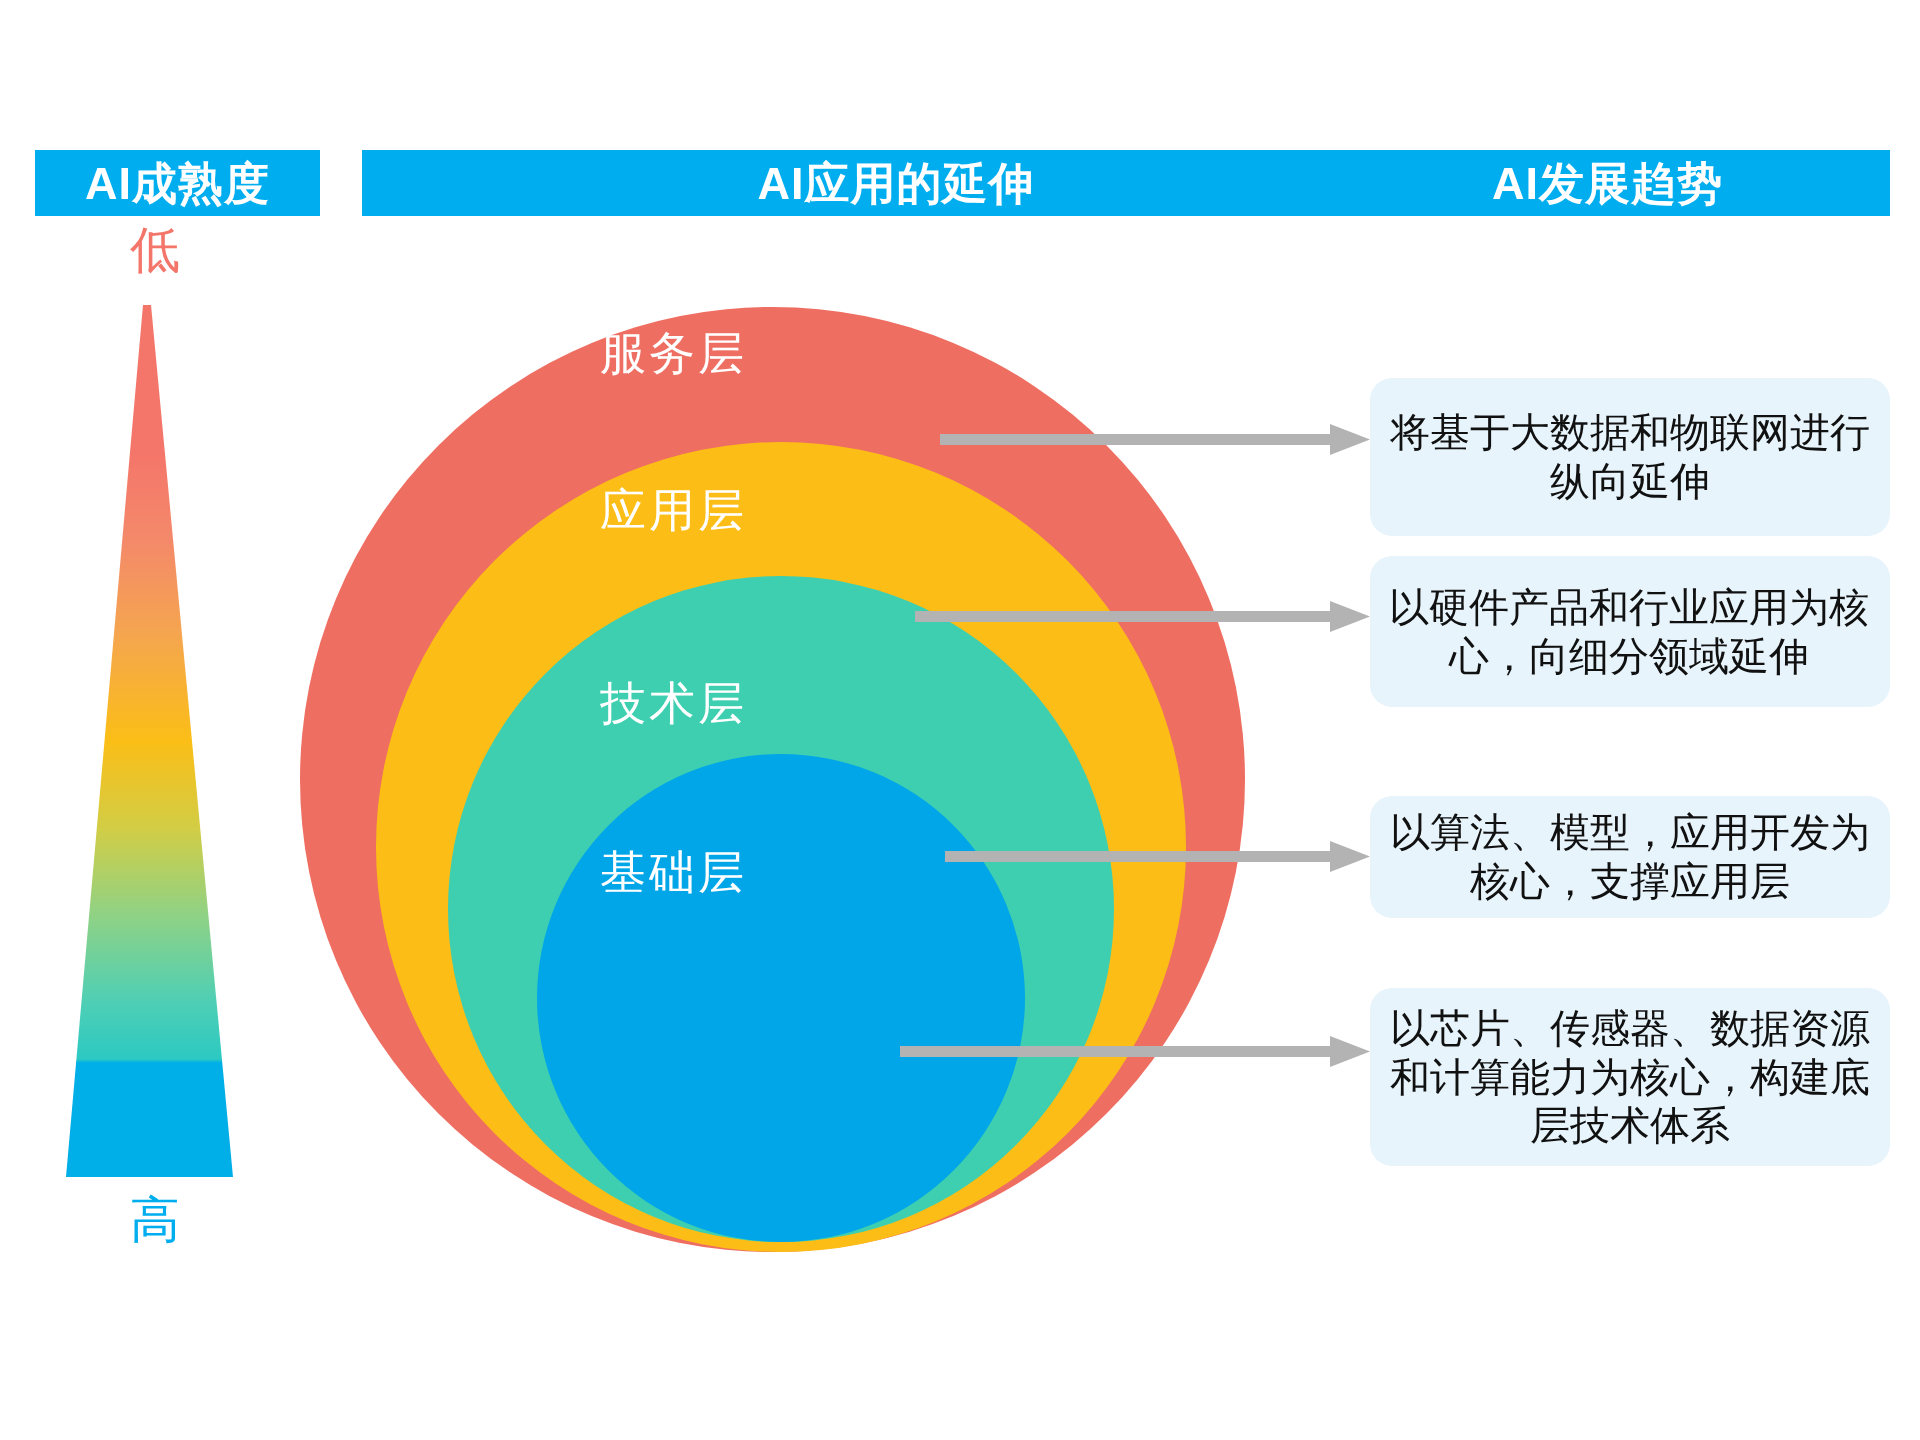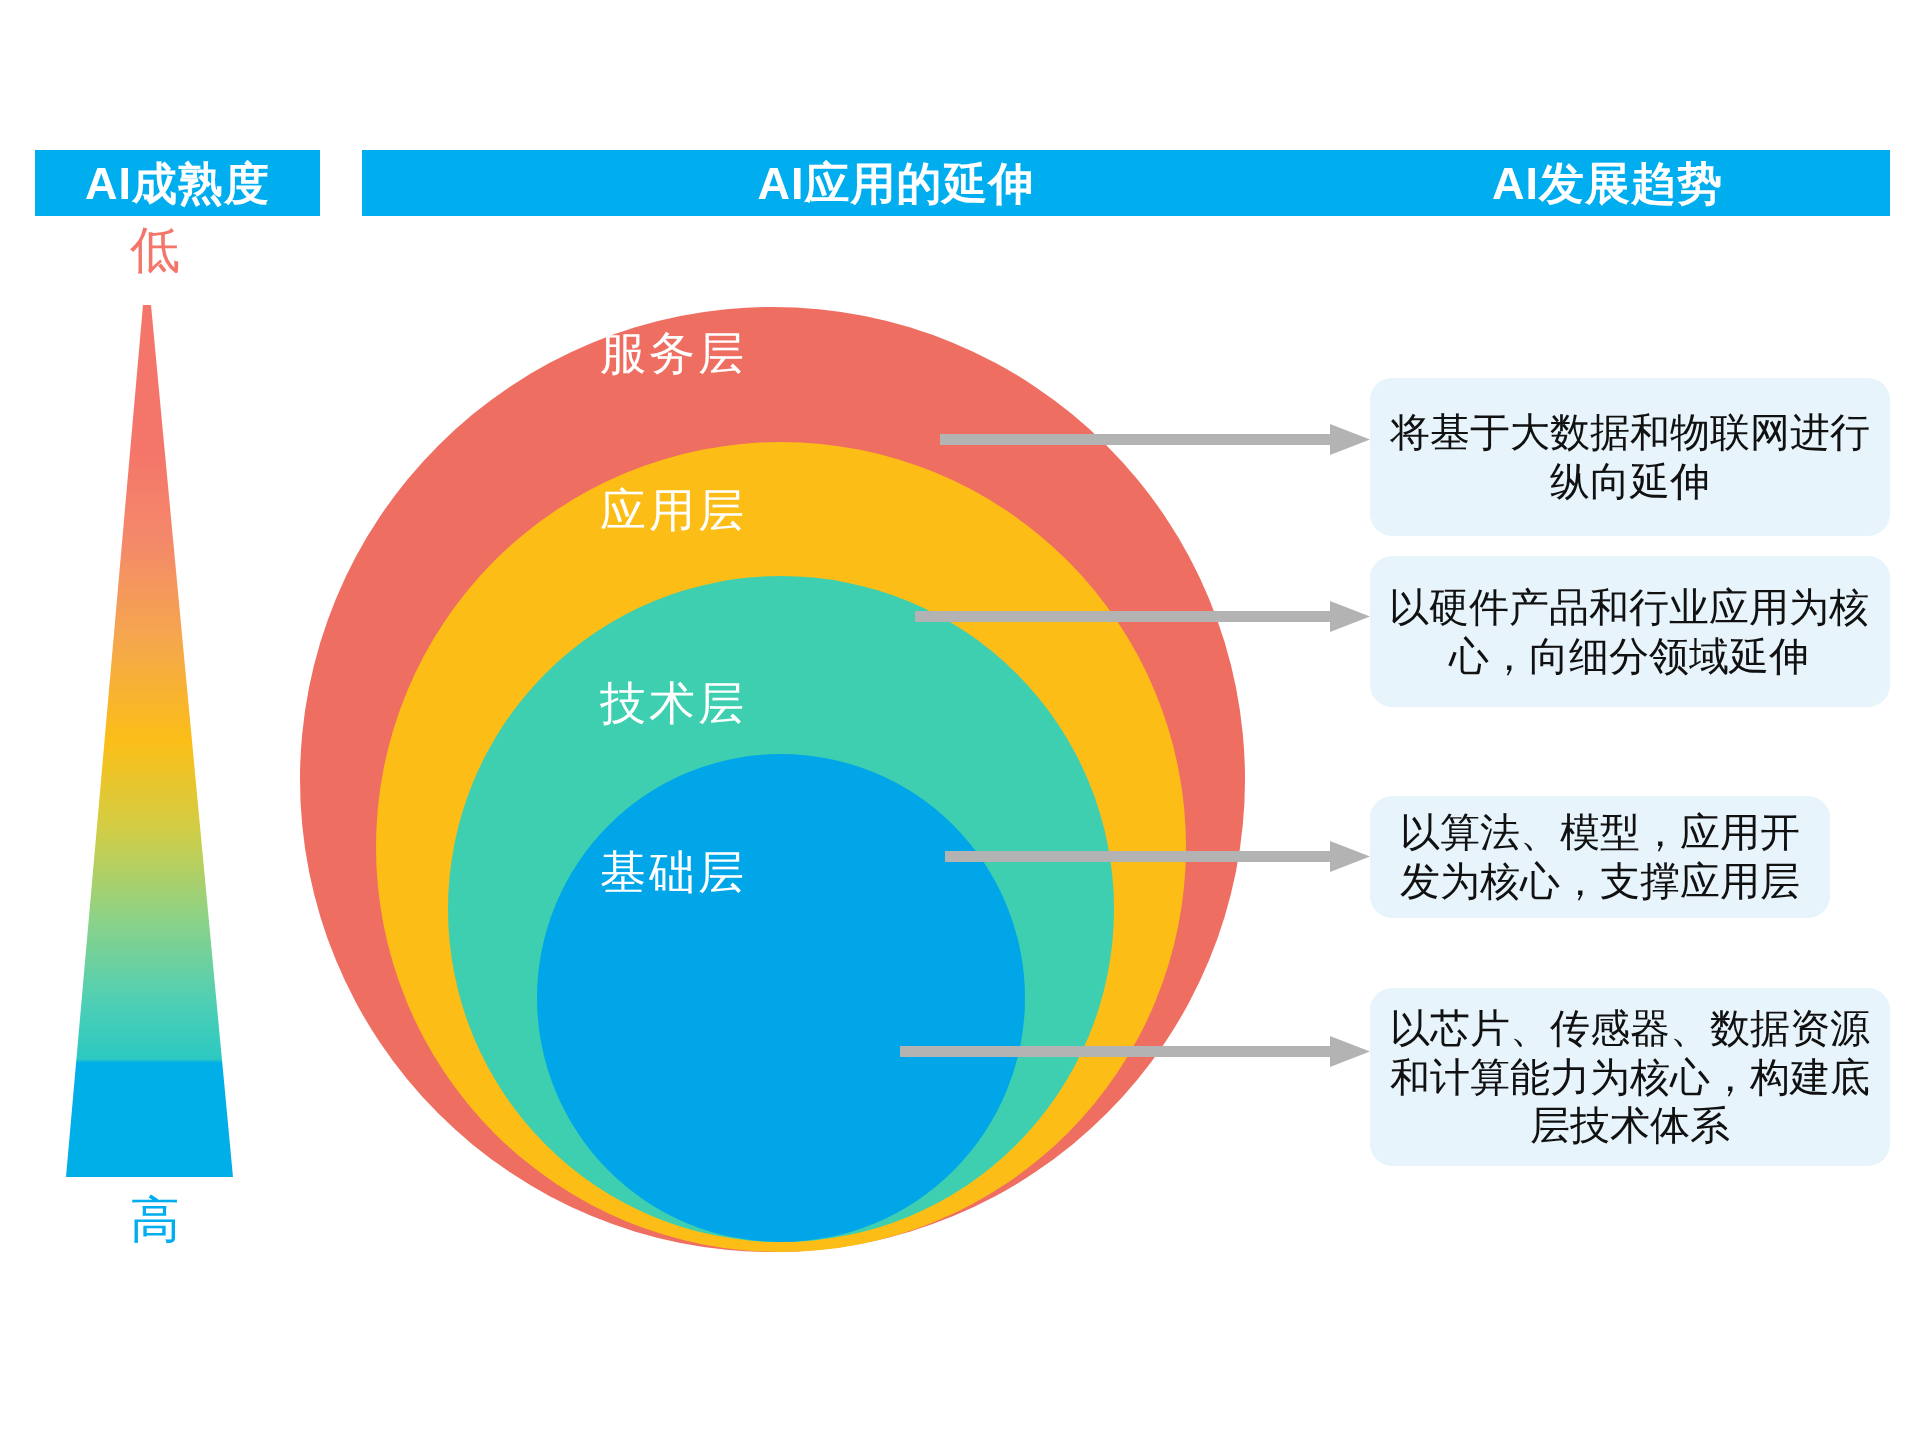--- a/index.html
+++ b/index.html
@@ -66,21 +66,21 @@
     color:#111111;
     font-size:40px;
     line-height:1.22;
     text-align:center;
     display:flex;align-items:center;justify-content:center;
     padding:10px 18px;
     box-sizing:border-box;
   }
   #callout-0{left:1370px;top:378px; width:520px;height:158px;}
   #callout-1{left:1370px;top:556px; width:520px;height:151px;padding-left:16px;}
-  #callout-2{left:1370px;top:796px; width:460px;height:122px;}
+  #callout-2{left:1370px;top:796px; width:520px;height:122px;}
   #callout-3{left:1370px;top:988px; width:520px;height:178px;justify-content:flex-end;}
 </style>
 </head>
 <body>
 
 <div id="stage">
 
   <div class="hdr" id="hdr-maturity">
     <span>AI成熟度</span>
   </div>

